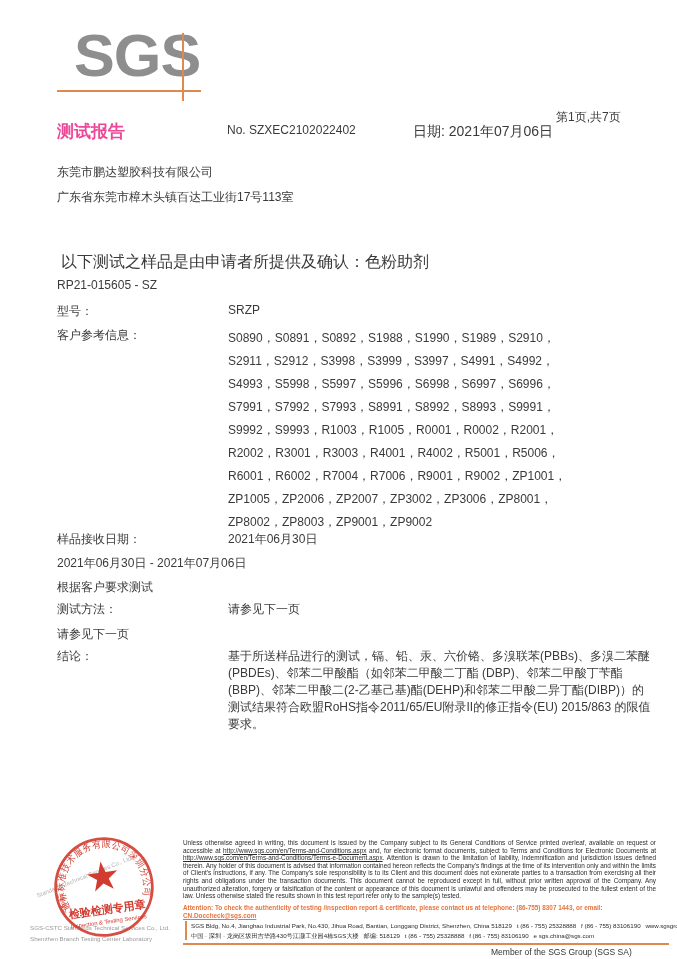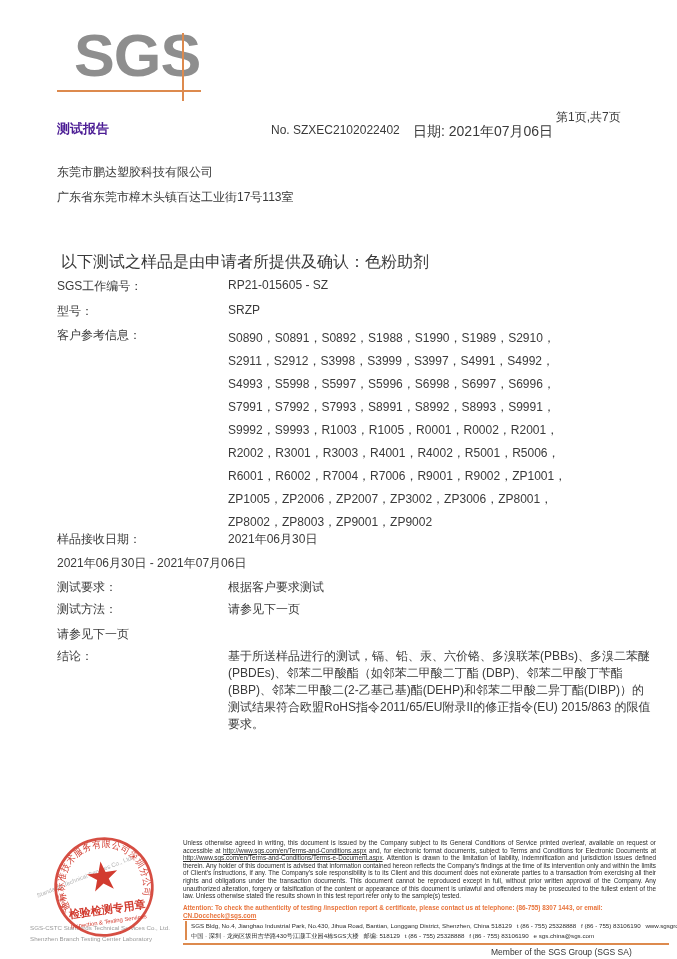--- a/index.html
+++ b/index.html
@@ -11,22 +11,22 @@
   .abs{position:absolute;}
   
   .logo-text{
     left:74px;top:26px;font-size:60px;font-weight:bold;color:#8e8e8e;
     letter-spacing:-1px;transform:scaleX(1.02);transform-origin:left top;
     line-height:60px;
   }
   .logo-hline{left:57px;top:90px;width:144px;height:2px;background:#dd8a4e;}
   .logo-vline{left:182px;top:33px;width:2px;height:68px;background:#dd8a4e;}
   
-  .doc-title{left:57px;top:120px;font-size:13px;font-weight:bold;color:#4c1d95;}
-  .report-no{left:227px;top:123px;font-size:12px;margin-left:44px;}
+  .doc-title{left:57px;top:120px;font-size:17px;font-weight:bold;color:#ec4899;}
+  .report-no{left:227px;top:123px;font-size:12px;}
   .date-label{left:413px;top:123px;font-size:14px;}
   .page-label{left:556px;top:109px;font-size:12px;}
   
   .company-name{left:57px;top:164px;font-size:12px;}
   .company-addr{left:57px;top:189px;font-size:12px;}
   .sample-statement{left:61px;top:252px;font-size:16px;}
   
   .frow{position:absolute;left:57px;right:18px;display:flex;font-size:12px;}
   .flab{width:171px;flex:none;}
   .fval{flex:1;}
@@ -69,21 +69,20 @@
 <div class="abs doc-title">测试报告</div>
 <div class="abs report-no">No. SZXEC2102022402</div>
 <div class="abs date-label">日期: 2021年07月06日</div>
 <div class="abs page-label">第1页,共7页</div>
 
 <div class="abs company-name">东莞市鹏达塑胶科技有限公司</div>
 <div class="abs company-addr">广东省东莞市樟木头镇百达工业街17号113室</div>
 <div class="abs sample-statement">以下测试之样品是由申请者所提供及确认：色粉助剂</div>
 
 <div class="frow" style="top:278px">
-  <span class="flab">SGS工作编号：</span>
   <span class="fval">RP21-015605 - SZ</span>
 </div>
 <div class="frow" style="top:303px">
   <span class="flab">型号：</span>
   <span class="fval">SRZP</span>
 </div>
 <div class="frow" style="top:327px">
   <span class="flab">客户参考信息：</span>
   <span class="fval">
     <div class="ref-line">S0890，S0891，S0892，S1988，S1990，S1989，S2910，</div>
@@ -98,21 +97,20 @@
   </span>
 </div>
 <div class="frow" style="top:531px">
   <span class="flab">样品接收日期：</span>
   <span class="fval">2021年06月30日</span>
 </div>
 <div class="frow" style="top:555px">
   <span class="fval">2021年06月30日 - 2021年07月06日</span>
 </div>
 <div class="frow" style="top:579px">
-  <span class="flab">测试要求：</span>
   <span class="fval">根据客户要求测试</span>
 </div>
 <div class="frow" style="top:601px">
   <span class="flab">测试方法：</span>
   <span class="fval">请参见下一页</span>
 </div>
 <div class="frow" style="top:626px">
   <span class="fval">请参见下一页</span>
 </div>
 <div class="frow" style="top:648px">

